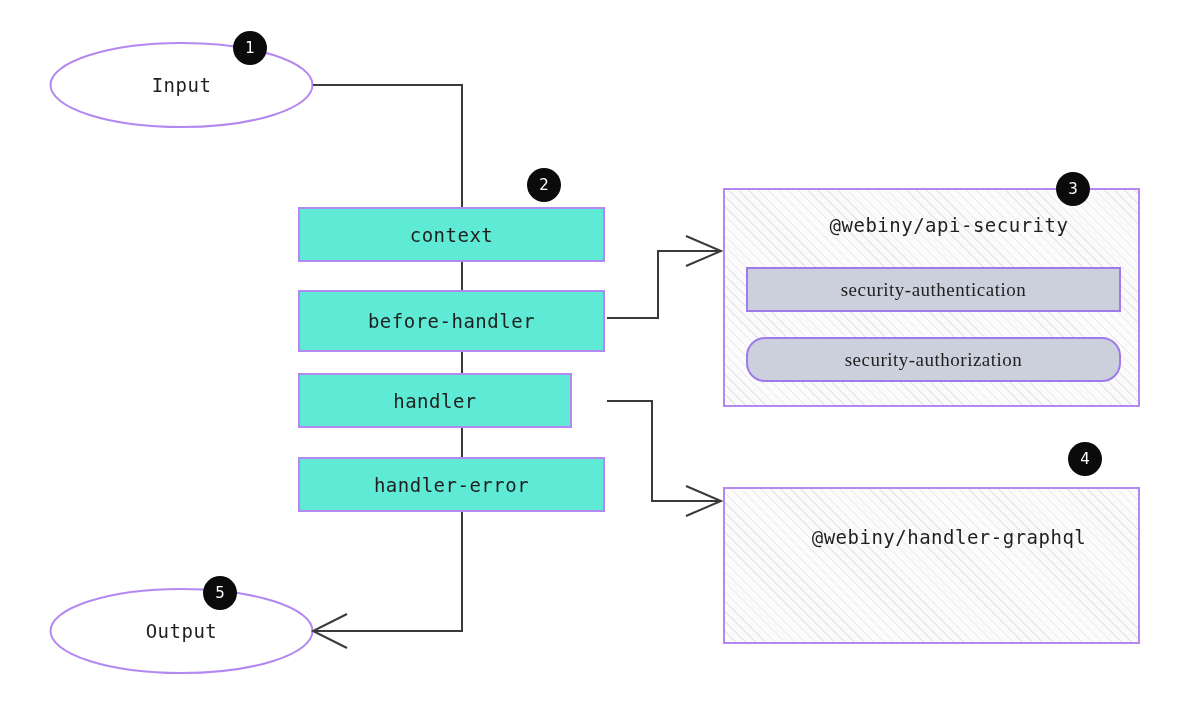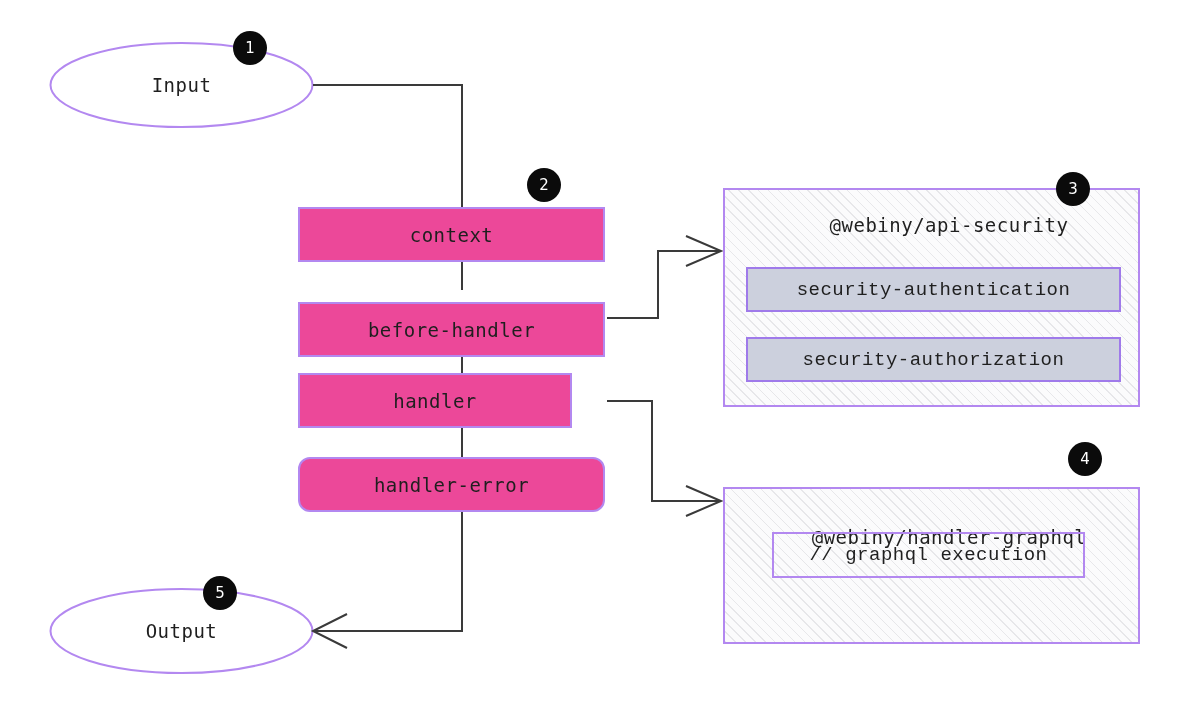--- a/index.html
+++ b/index.html
@@ -36,21 +36,21 @@
     color: #1f1f1f;
     letter-spacing: 0.5px;
     white-space: nowrap;
     pointer-events: none;
   }
 
   .stage-box {
     position: absolute;
     box-sizing: border-box;
     border: 2px solid #b388f0;
-    background: #ec4899;
+    background: #5eead4;
     display: flex;
     align-items: center;
     justify-content: center;
     font-family: "DejaVu Sans Mono", "Liberation Mono", monospace;
     font-size: 19px;
     color: #1f1f1f;
     letter-spacing: 0.5px;
   }
 
   .panel {
@@ -79,21 +79,21 @@
   }
 
   .sub-box {
     position: absolute;
     box-sizing: border-box;
     border: 2px solid #9f7aea;
     background: #ccd0dd;
     display: flex;
     align-items: center;
     justify-content: center;
-    font-family: Liberation Mono, monospace;
+    font-family: Liberation Serif, serif;
     font-size: 19px;
     color: #1f1f1f;
     letter-spacing: 0.5px;
   }
 
   .sub-box.transparent {
     background: transparent;
     border: 2px solid #b388f0;
   }
 
@@ -139,36 +139,35 @@
     <polyline points="607,401 652,401 652,501 720,501" fill="none" stroke="#3a3a3a" stroke-width="2"></polyline>
     <polyline points="686,486 721,501 686,516" fill="none" stroke="#3a3a3a" stroke-width="2"></polyline>
   </svg>
 
   <div class="node-label" style="left:50px; top:609px; width:263px; height:44px;">Output</div>
 
   <div class="node-label" style="left:50px; top:63px; width:263px; height:44px;">Input</div>
 
   <div class="stage-box" style="left:298px; top:207px; width:307px; height:55px;">context</div>
 
-  <div class="stage-box" style="left:298px; top:290px; width:307px; height:55px;margin-top:12px;">before-handler</div>
+  <div class="stage-box" style="left:298px; top:290px; width:307px; height:62px;">before-handler</div>
 
   <div class="stage-box" style="left:298px; top:373px; width:274px; height:55px;">handler</div>
 
-  <div class="stage-box" style="left:298px; top:457px; width:307px; height:55px;border-radius:12px;">handler-error</div>
+  <div class="stage-box" style="left:298px; top:457px; width:307px; height:55px;">handler-error</div>
 
   <div class="panel" style="left:723px; top:188px; width:417px; height:219px;">
     <div class="panel-title" style="top:24px;">@webiny/api-security</div>
   </div>
   <div class="sub-box" style="left:746px; top:267px; width:375px; height:45px;">security-authentication</div>
-  <div class="sub-box" style="left:746px; top:337px; width:375px; height:45px;">security-authorization</div>
+  <div class="sub-box" style="left:746px; top:337px; width:375px; height:45px;border-radius:19px;">security-authorization</div>
 
   <div class="panel" style="left:723px; top:458px; width:417px; height:157px;margin-top:29px;">
     <div class="panel-title" style="top:37px;">@webiny/handler-graphql</div>
   </div>
-  <div class="sub-box transparent" style="left:772px; top:532px; width:313px; height:46px;">// graphql execution</div>
 
   <div class="badge" style="left:233px; top:31px;">1</div>
   <div class="badge" style="left:527px; top:168px;">2</div>
   <div class="badge" style="left:1056px; top:172px;">3</div>
   <div class="badge" style="left:1068px; top:442px;">4</div>
   <div class="badge" style="left:203px; top:576px;">5</div>
 
 </div>
 
 </body></html>

